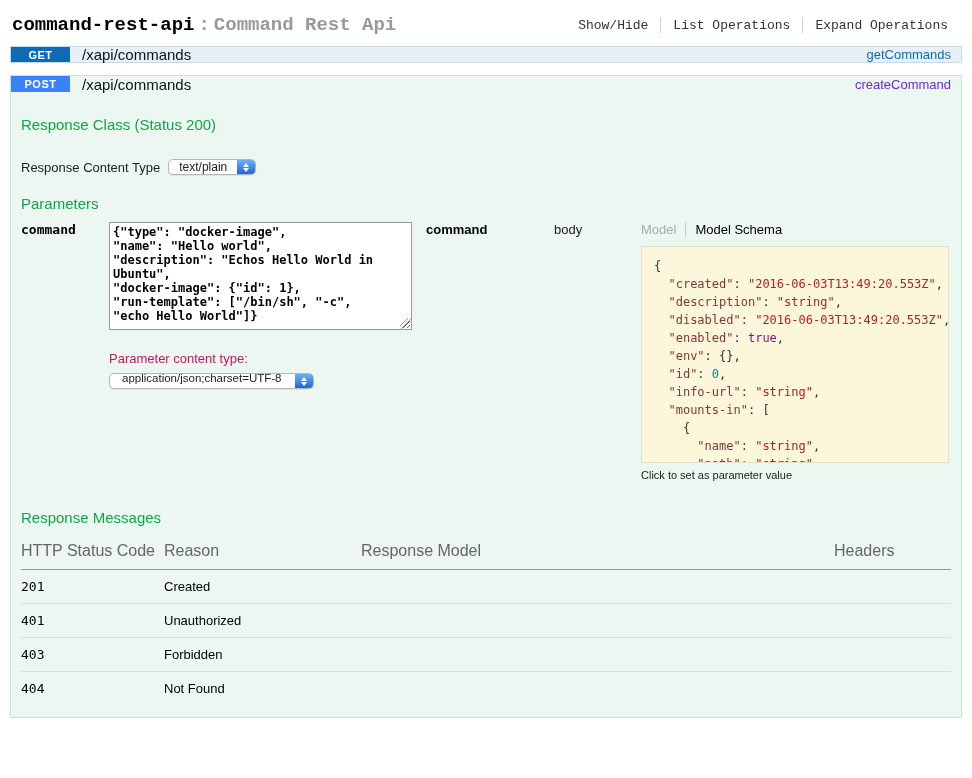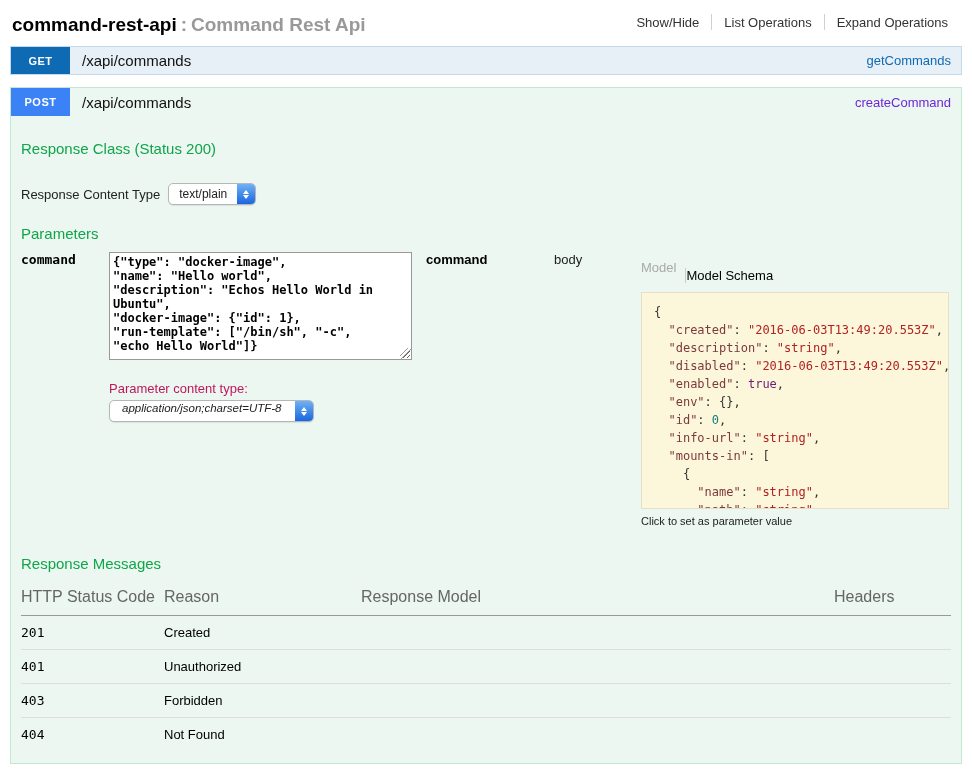--- a/index.html
+++ b/index.html
@@ -1,51 +1,51 @@
 <!DOCTYPE html>
 <html><head>
 <meta charset="utf-8">
 <style>
   * { margin:0; padding:0; box-sizing:border-box; }
   html,body { background:#fff; width:972px; }
   body { font-family:"Liberation Sans", sans-serif; color:#333; }
   .page { padding:10px; width:972px; }
 
   
-  .top-header { display:flex; align-items:flex-start; justify-content:space-between; padding:4px 2px 10px 2px; }
+  .top-header { display:flex; align-items:center; justify-content:space-between; padding:4px 2px 10px 2px;font-family:Liberation Mono, monospace; }
   .api-heading { font-size:19px; font-weight:bold; color:#000; }
   .api-heading .sep { color:#999; font-weight:bold; padding:0 4px; }
   .api-heading .subtitle { color:#999; font-weight:bold; }
   .header-nav { display:flex; align-items:center; font-size:13px; }
   .header-nav a { color:#333; text-decoration:none; padding:0 12px; cursor:pointer; }
   .header-nav .divider { width:1px; height:16px; background:#d0d0d0; }
 
   
-  .endpoint { border:1px solid; display:flex; align-items:stretch; height:29px; }
+  .endpoint { border:1px solid; display:flex; align-items:stretch; height:17px; }
   .endpoint.get { background:#e7f0f7; border-color:#c3d9ec; margin-bottom:12px; }
   .endpoint.post { background:#ebf7f0; border-color:#c3e8d1; border-bottom:none; }
   .method-badge { width:59px; display:flex; align-items:center; justify-content:center;
       color:#fff; font-size:11px; font-weight:bold; letter-spacing:.5px; }
   .endpoint.get .method-badge { background:#0f6ab4; }
   .endpoint.post .method-badge { background:#3b82f6; }
   .endpoint-path { display:flex; align-items:center; margin-left:12px; font-size:15px; color:#111; text-decoration:none; }
   .endpoint-op { display:flex; align-items:center; margin-left:auto; margin-right:10px; font-size:13px; text-decoration:none; }
   .endpoint.get .endpoint-op { color:#0f6ab4; }
   .endpoint.post .endpoint-op { color:#6d28d9; }
 
   
   .post-content { background:#ebf7f0; border:1px solid #c3e8d1; border-top:none; padding:0 10px 12px 10px; }
   .green-heading { color:#10a54a; font-size:15px; font-weight:normal; }
   .h-response-class { padding-top:24px; }
   .rct-row { margin-top:26px; display:flex; align-items:center; font-size:13px; color:#222; }
   .h-parameters { margin-top:20px; }
 
   
   .mac-select { display:inline-flex; align-items:stretch; background:#fff; border:1px solid #b6b6b6;
-      border-radius:5px; height:22px; margin-left:8px; overflow:hidden; cursor:pointer;
+      border-radius:5px; height:16px; margin-left:8px; overflow:hidden; cursor:pointer;
       box-shadow:0 1px 1px rgba(0,0,0,.08); }
   .mac-select .sel-text { font-size:12px; color:#222; padding:0 10px; display:flex; align-items:center; }
   .mac-select .stepper { width:18px; background:linear-gradient(#6fb1f5,#1a66e0); display:flex;
       flex-direction:column; align-items:center; justify-content:center; gap:1px; }
   .stepper .up { width:0; height:0; border-left:3.5px solid transparent; border-right:3.5px solid transparent; border-bottom:4px solid #fff; }
   .stepper .down { width:0; height:0; border-left:3.5px solid transparent; border-right:3.5px solid transparent; border-top:4px solid #fff; }
 
   
   .ptable-head, .ptable-row { display:grid; grid-template-columns:88px 317px 128px 87px 1fr; }
   .ptable-head { margin-top:14px; font-size:13px; color:#666; border-bottom:1px solid #999; padding:4px 0 8px 0; }
@@ -59,26 +59,26 @@
     width:303px; height:108px; border:1px solid #989898; background:#fff; resize:both;
     font-family:"DejaVu Sans Mono", monospace; font-weight:bold; font-size:12px; line-height:14px;
     color:#000; padding:2px 3px; white-space:pre-wrap; overflow:auto;
     background-image:
       linear-gradient(135deg, transparent 0px, transparent 5px, #999 5px, #999 6px, transparent 6px, transparent 8px, #999 8px, #999 9px, transparent 9px);
     background-repeat:no-repeat; background-position:bottom right; background-size:11px 11px;
   }
   .pct-label { margin-top:18px; font-size:13px; color:#be185d; }
   .pct-select-wrap { margin-top:4px; }
   .pct-select-wrap .mac-select { margin-left:0; }
-  .pct-select-wrap .sel-text { font-size:11.5px; padding:0 14px 6px 12px;font-style:italic; }
+  .pct-select-wrap .sel-text { font-size:11.5px; padding:0 14px 6px 12px; }
 
   
   .model-tabs { display:flex; align-items:center; font-size:13px; margin-bottom:9px; }
   .model-tab-inactive { color:#aaa; padding-right:9px; cursor:pointer; }
-  .model-tab-active { color:#000; border-left:1px solid #ccc; cursor:pointer;margin-top:16px; }
+  .model-tab-active { color:#000; padding-left:9px; border-left:1px solid #ccc; cursor:pointer; }
   .schema-box { background:#fcf6db; border:1px solid #e5e0c6; width:308px; height:217px;
       overflow:hidden; padding:10px 0 0 12px; cursor:pointer;
       font-family:"DejaVu Sans Mono", monospace; font-size:12px; line-height:18px; }
   .schema-line { white-space:pre; }
   .tok-p { color:#333; }
   .tok-k { color:#7c3a3a; }
   .tok-s { color:#b22222; }
   .tok-b { color:#701a75; }
   .tok-n { color:#157c7c; }
   .schema-caption { font-size:11px; color:#222; margin-top:6px; }

